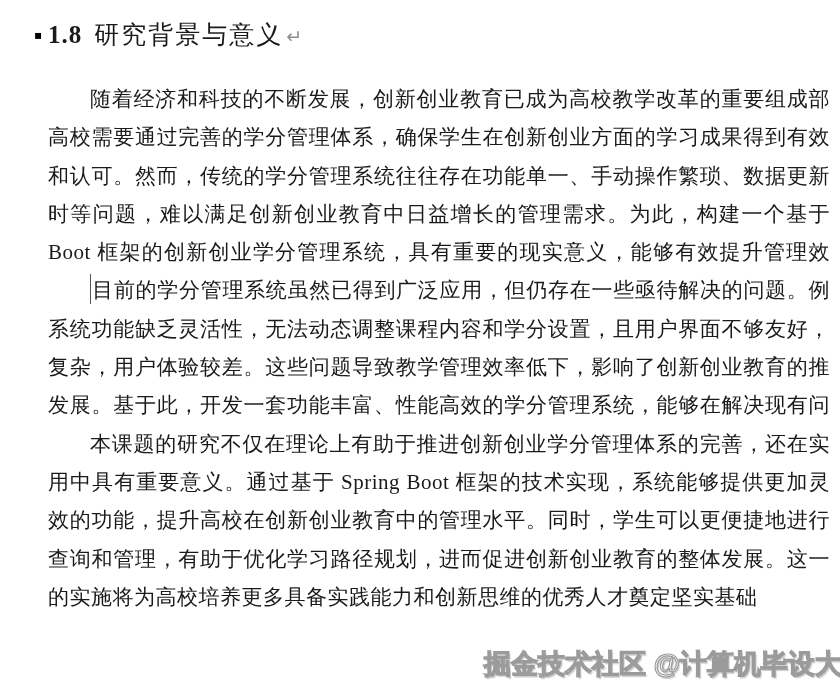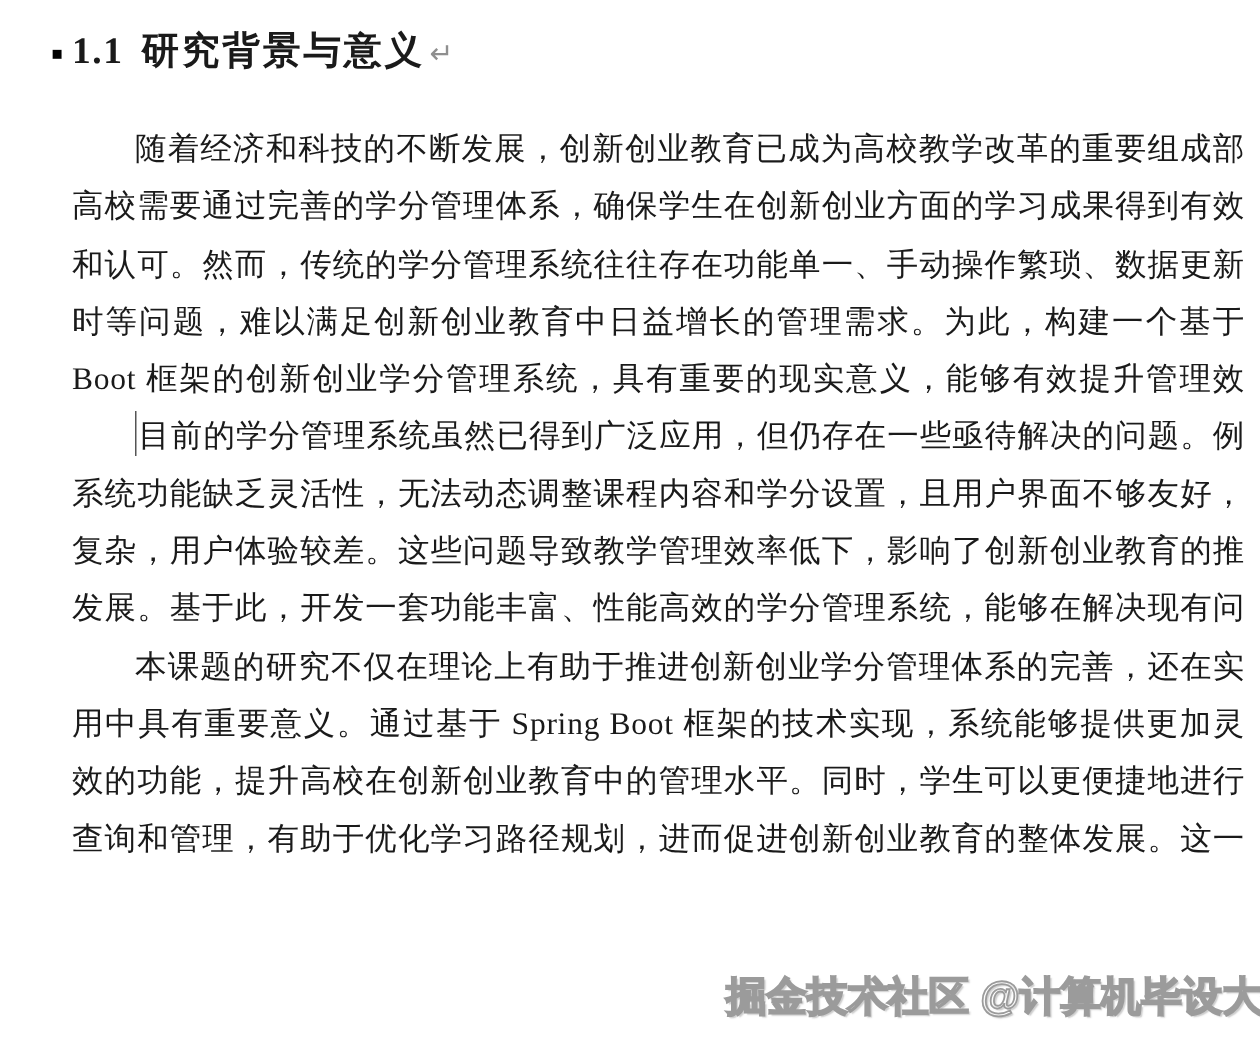--- a/index.html
+++ b/index.html
@@ -27,21 +27,21 @@
   .heading-number {
     font-family: "Liberation Serif", "DejaVu Serif", serif;
     font-size: 25px;
     font-weight: bold;
     letter-spacing: 1px;
     margin-right: 12px;
   }
   .heading-title {
     font-family: "Liberation Sans", "DejaVu Sans", sans-serif;
     font-size: 25px;
-    font-weight: bold;
+    font-weight: normal;
     letter-spacing: 2px;
   }
   .pilcrow {
     color: #8f8f8f;
     font-size: 19px;
     font-family: "DejaVu Sans", sans-serif;
     margin-left: 3px;
     font-weight: normal;
   }
   .doc-body {
@@ -82,21 +82,21 @@
     letter-spacing: 0px;
     pointer-events: none;
   }
 </style>
 </head>
 <body>
 
 <div class="page">
 
   <div class="heading">
-    <span class="bullet">▪</span><span class="heading-number">1.1</span><span class="heading-title">研究背景与意义</span><span class="pilcrow">↵</span>
+    <span class="bullet">▪</span><span class="heading-number">1.8</span><span class="heading-title">研究背景与意义</span><span class="pilcrow">↵</span>
   </div>
 
   <div class="doc-body">
       <div class="para">
         <div class="line first">随着经济和科技的不断发展，创新创业教育已成为高校教学改革的重要组成部分。</div>
         <div class="line">高校需要通过完善的学分管理体系，确保学生在创新创业方面的学习成果得到有效评估</div>
         <div class="line">和认可。然而，传统的学分管理系统往往存在功能单一、手动操作繁琐、数据更新不及</div>
         <div class="line">时等问题，难以满足创新创业教育中日益增长的管理需求。为此，构建一个基于 Spring</div>
         <div class="line">Boot 框架的创新创业学分管理系统，具有重要的现实意义，能够有效提升管理效率，满</div>
       </div>
@@ -104,18 +104,19 @@
         <div class="line first"><span class="caret"></span>目前的学分管理系统虽然已得到广泛应用，但仍存在一些亟待解决的问题。例如，</div>
         <div class="line">系统功能缺乏灵活性，无法动态调整课程内容和学分设置，且用户界面不够友好，操作</div>
         <div class="line">复杂，用户体验较差。这些问题导致教学管理效率低下，影响了创新创业教育的推进与</div>
         <div class="line">发展。基于此，开发一套功能丰富、性能高效的学分管理系统，能够在解决现有问题的</div>
       </div>
       <div class="para">
         <div class="line first">本课题的研究不仅在理论上有助于推进创新创业学分管理体系的完善，还在实际应</div>
         <div class="line">用中具有重要意义。通过基于 Spring Boot 框架的技术实现，系统能够提供更加灵活高</div>
         <div class="line">效的功能，提升高校在创新创业教育中的管理水平。同时，学生可以更便捷地进行学分</div>
         <div class="line">查询和管理，有助于优化学习路径规划，进而促进创新创业教育的整体发展。这一系统</div>
+        <div class="line last">的实施将为高校培养更多具备实践能力和创新思维的优秀人才奠定坚实基础</div>
       </div>
     </div>
 
   <div class="watermark">掘金技术社区 @计算机毕设大佬</div>
 
 </div>
 
 </body></html>

